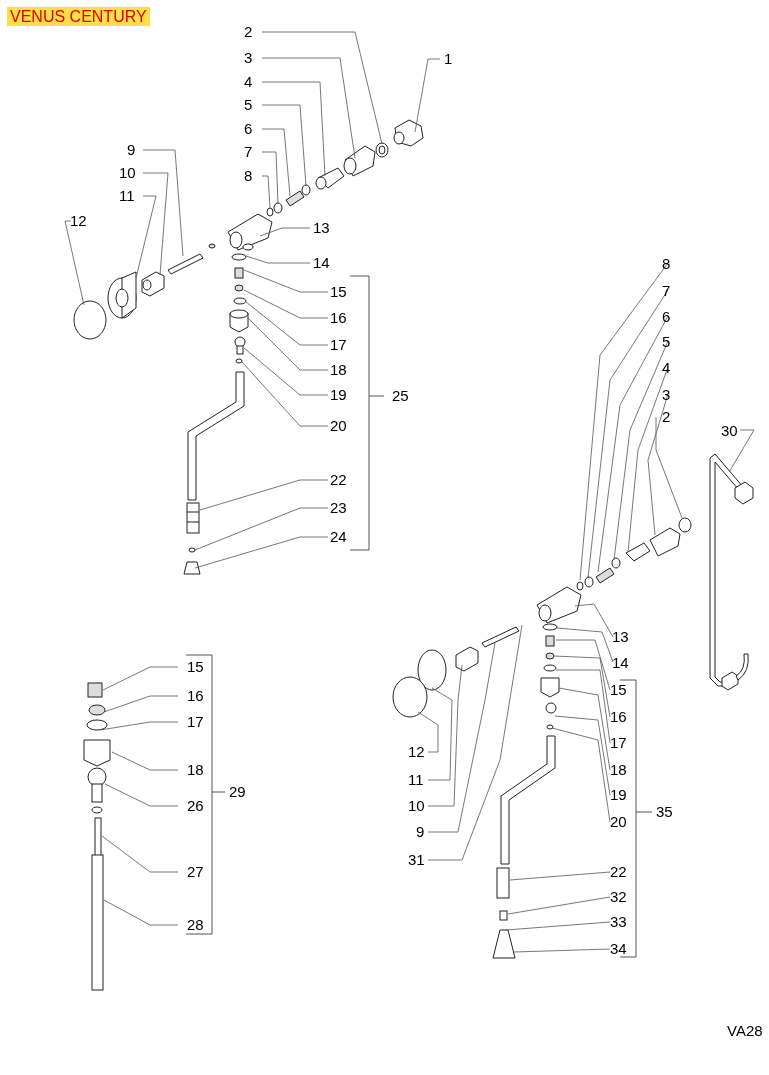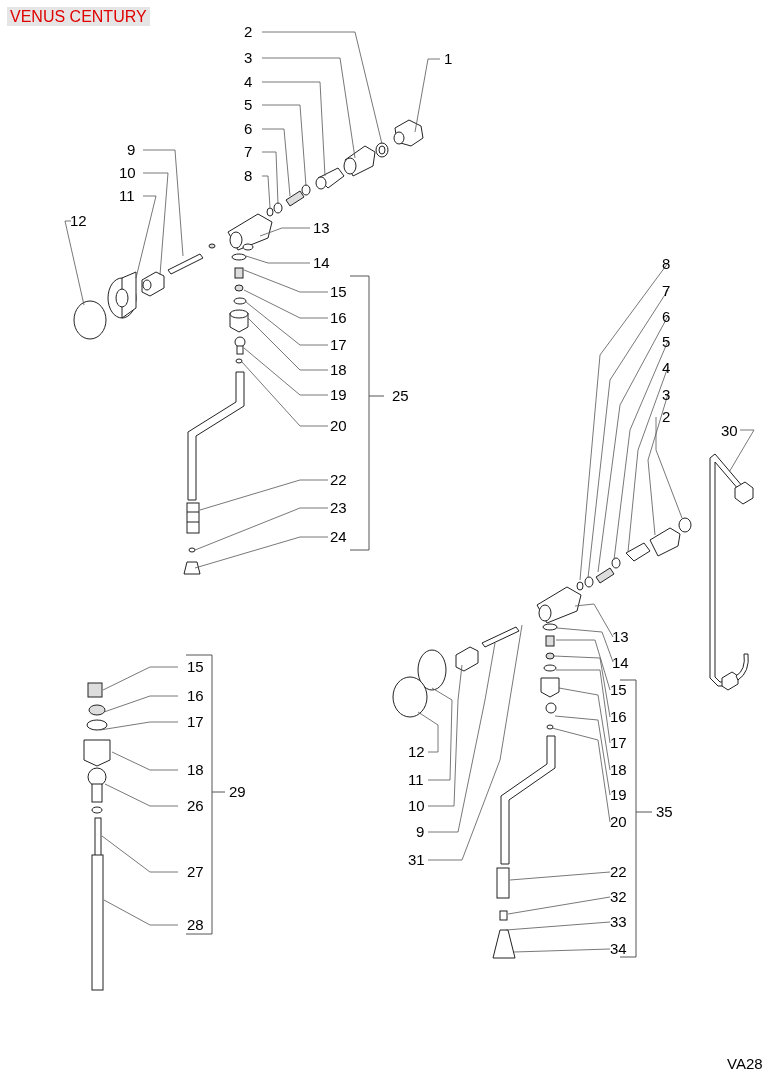--- a/index.html
+++ b/index.html
@@ -1,18 +1,18 @@
 <!DOCTYPE html>
 <html><head>
 <meta charset="utf-8">
 <style>
 html,body{margin:0;padding:0;background:#fff;}
 body{width:769px;height:1075px;position:relative;overflow:hidden;font-family:"Liberation Sans",sans-serif;}
-#title{position:absolute;left:7px;top:7px;background:#e5e5e5;color:#e00000;font-size:16px;line-height:19px;padding:0 3px;}
-#code{position:absolute;left:727px;top:1055px;font-size:15px;color:#000;}
+#title{position:absolute;left:7px;top:7px;background:#fde047;color:#e00000;font-size:16px;line-height:19px;padding:0 3px;}
+#code{position:absolute;left:727px;top:1022px;font-size:15px;color:#000;}
 svg{position:absolute;left:0;top:0;}
 svg text{font-family:"Liberation Sans",sans-serif;font-size:15px;fill:#000;}
 .ld{stroke:#555;stroke-width:0.8;fill:none;}
 .pt{stroke:#222;stroke-width:1;fill:#fff;}
 .pg{stroke:#222;stroke-width:1;fill:#ddd;}
 .br{stroke:#555;stroke-width:1;fill:none;}
 </style>
 </head>
 <body>
 

